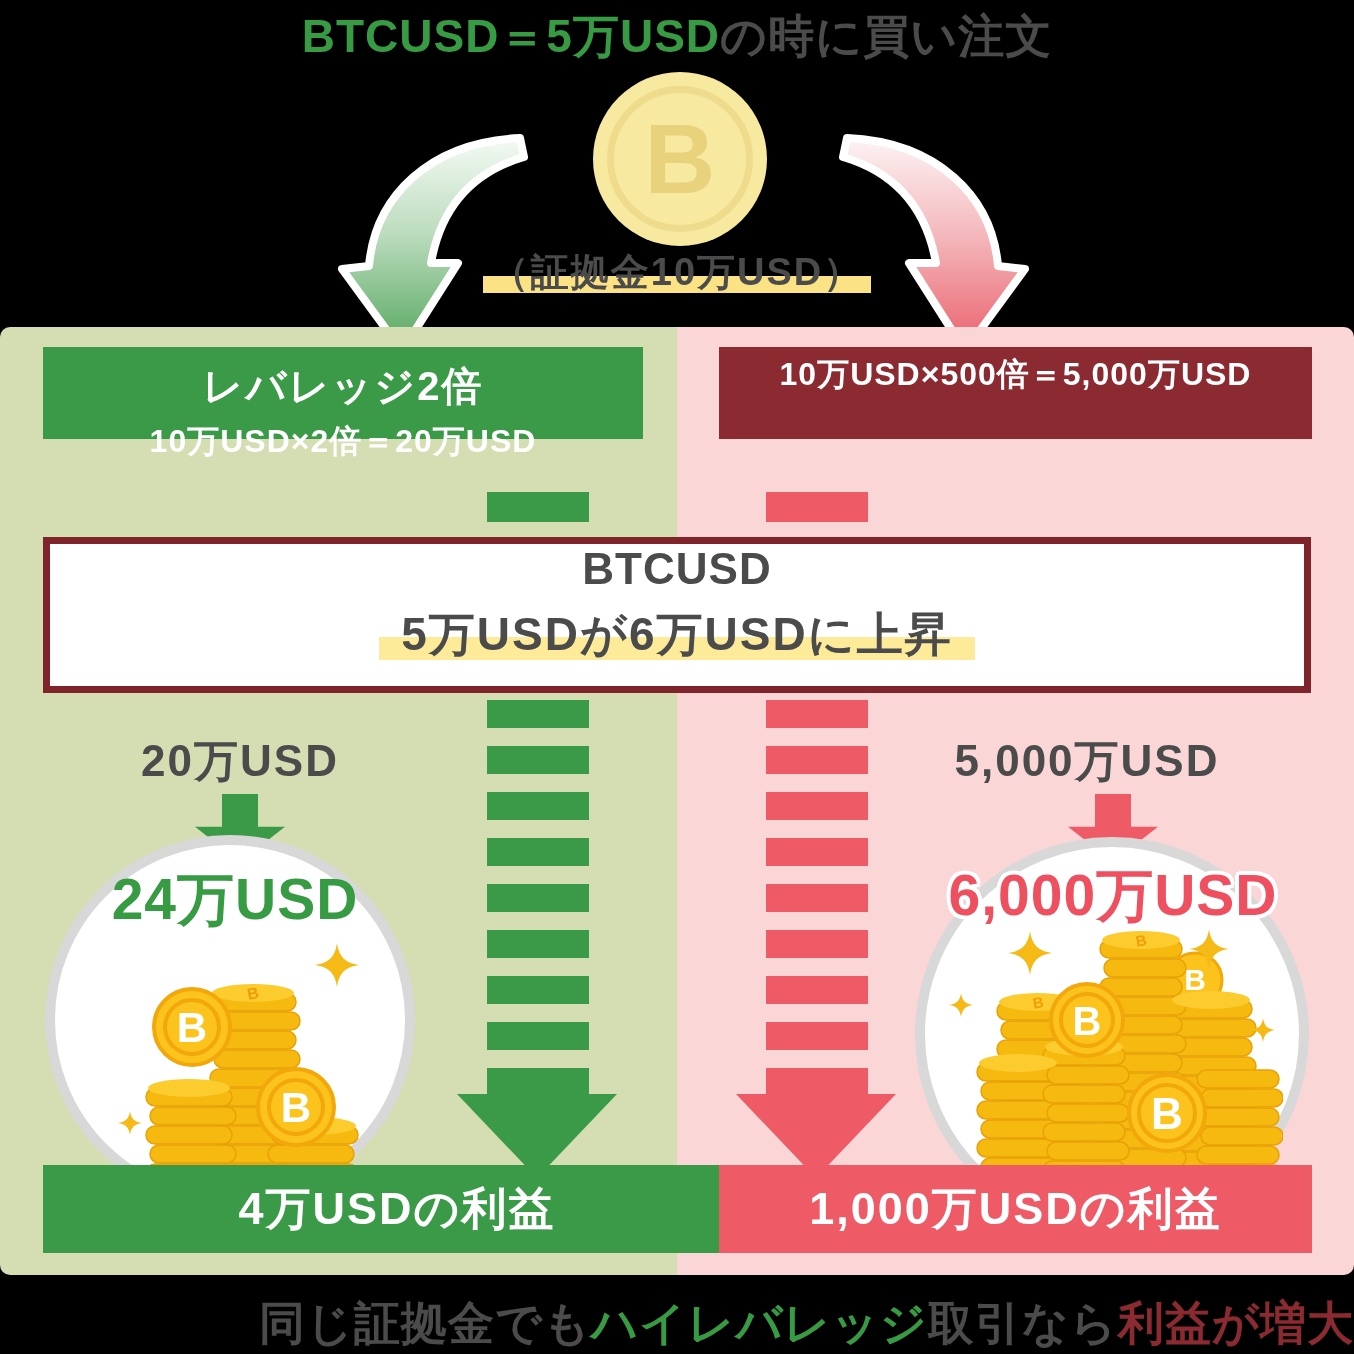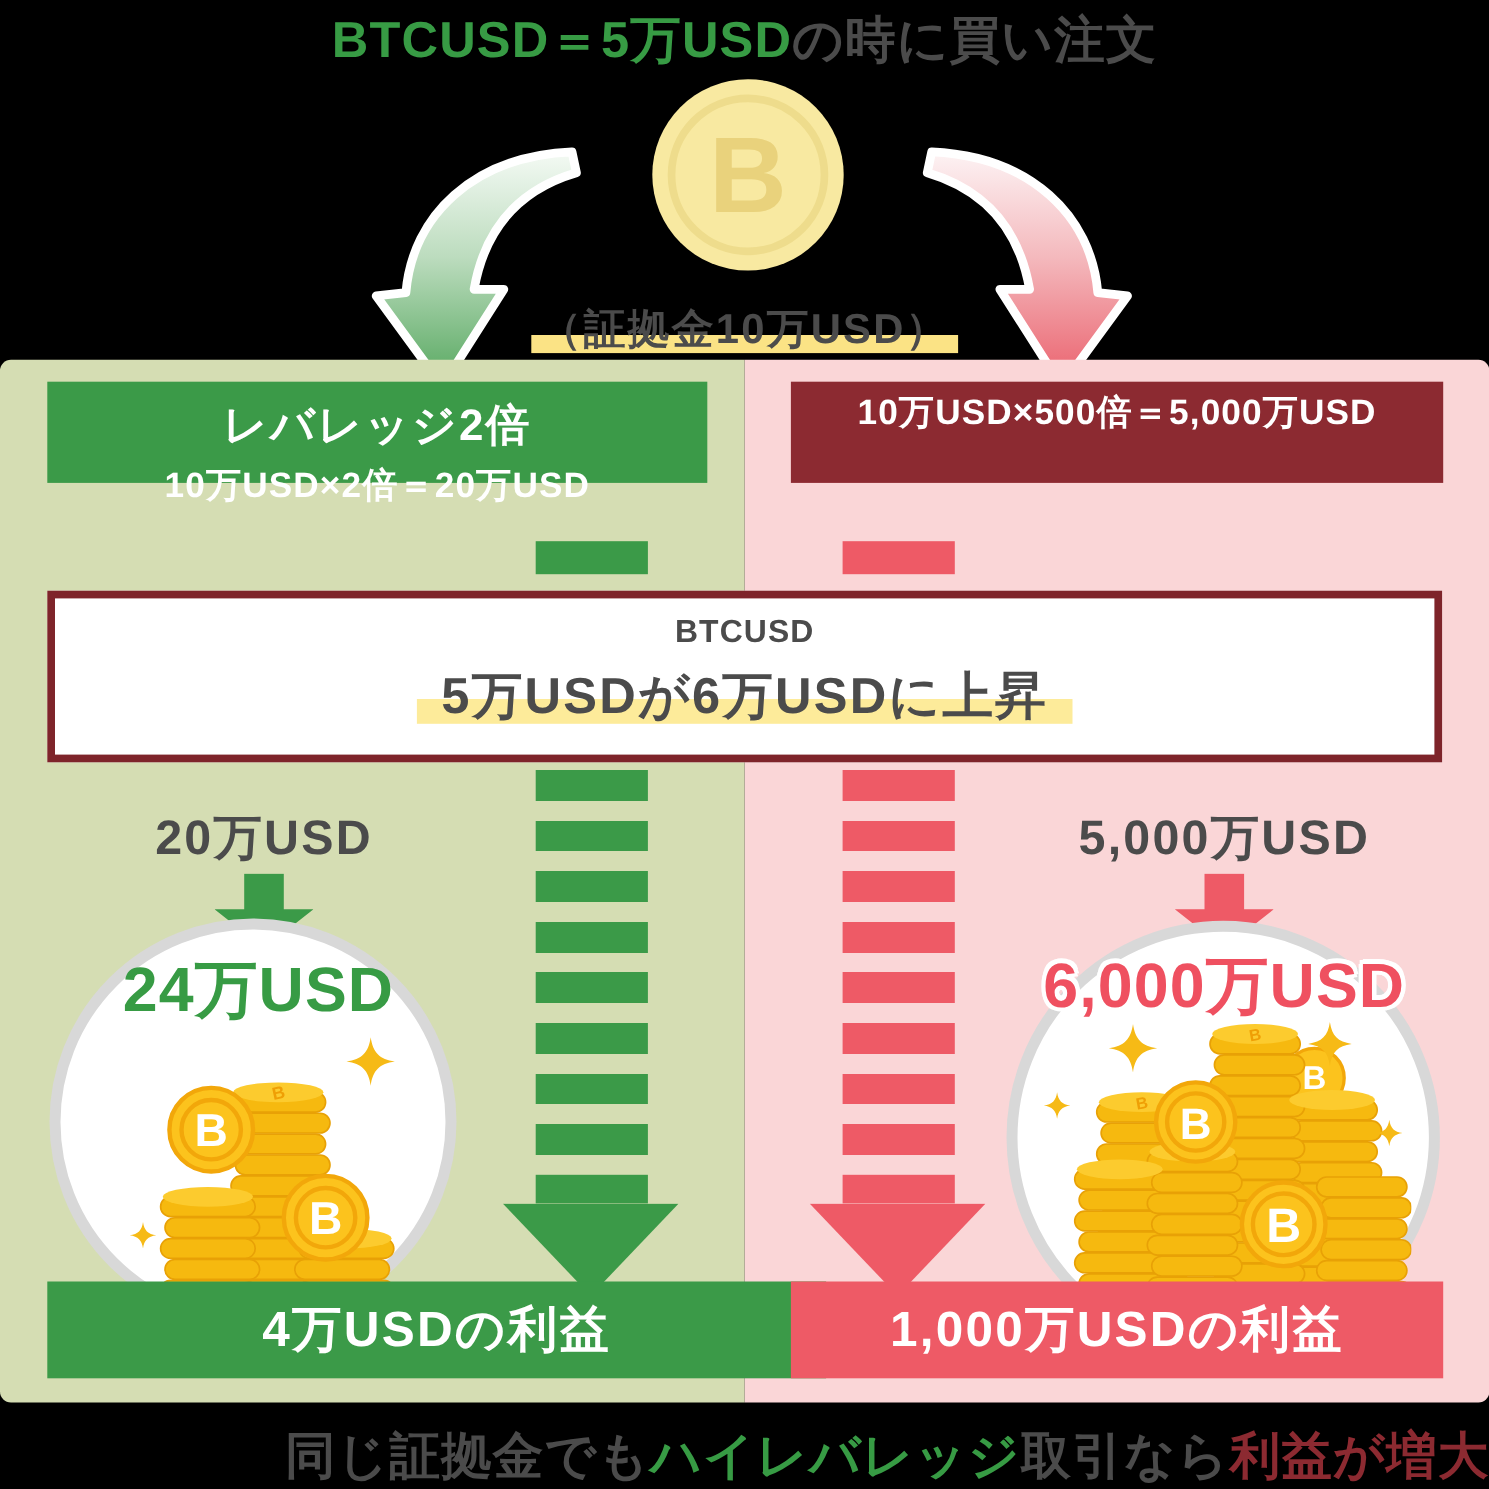--- a/index.html
+++ b/index.html
@@ -8,40 +8,40 @@
     font-family:"Liberation Sans","DejaVu Sans",sans-serif;
   }
   .abs{position:absolute;}
   
   .title{top:6px;left:0;width:100%;text-align:center;font-size:46px;font-weight:800;letter-spacing:1px;color:var(--gray);}
   .title .t-green{color:var(--text-green);}
   .btc-coin{left:593px;top:72px;width:174px;height:174px;border-radius:50%;background:var(--coin-pale);}
   .btc-ring{position:absolute;left:14px;top:14px;right:14px;bottom:14px;border:7px solid var(--coin-ring);border-radius:50%;}
   .btc-b{position:absolute;left:0;top:0;width:100%;height:100%;display:flex;align-items:center;justify-content:center;
          font-size:98px;font-weight:800;color:var(--coin-b);}
-  .margin-note{top:247px;left:0;width:100%;text-align:center;font-size:38px;font-weight:800;color:var(--gray);letter-spacing:2px;margin-top:27px;}
+  .margin-note{top:247px;left:0;width:100%;text-align:center;font-size:38px;font-weight:800;color:var(--gray);letter-spacing:2px;}
   .margin-note .hl{background:linear-gradient(transparent 60%,var(--hl-yellow) 60%);padding:0 8px;}
   .curve-arrow{width:220px;height:235px;}
   .ca-left{left:315px;top:130px;}
   .ca-right{left:832px;top:130px;transform:scaleX(-1);}
   
   .col{top:327px;height:948px;z-index:1;}
   .col-left{left:0;width:677px;background:var(--olive);border-radius:10px 0 0 10px;}
   .col-right{left:677px;width:677px;background:var(--pink);border-radius:0 10px 10px 0;}
   
   .lev-header{top:347px;height:92px;z-index:2;color:#fff;text-align:center;font-weight:800;}
   .lev-left{left:43px;width:600px;background:var(--green);}
   .lev-right{left:719px;width:593px;background:var(--maroon);}
   .lev-title{font-size:40px;margin-top:12px;letter-spacing:2px;}
   .lev-formula{font-size:32px;margin-top:6px;letter-spacing:1px;}
   
   .pre-dash{top:492px;height:30px;width:102px;z-index:2;}
   .mid-box{left:43px;top:537px;width:1268px;height:156px;background:#fff;border:7px solid var(--border-maroon);
            box-sizing:border-box;z-index:4;text-align:center;color:var(--gray);font-weight:800;}
-  .mid-line1{font-size:29px;margin-top:15px;letter-spacing:1px;}
+  .mid-line1{font-size:44px;letter-spacing:1px;}
   .mid-line2{font-size:46px;margin-top:10px;letter-spacing:2px;}
   .mid-line2 .hl2{background:linear-gradient(transparent 56%,var(--hl-pale) 56%);padding:0 22px;}
   
   .stem{top:700px;height:350px;width:102px;z-index:3;}
   .stem-green{left:487px;background:repeating-linear-gradient(to bottom,var(--green) 0 28px,transparent 28px 46px);}
   .stem-red{left:766px;background:repeating-linear-gradient(to bottom,var(--red) 0 28px,transparent 28px 46px);}
   .stem-block{top:1068px;height:26px;width:102px;z-index:3;}
   .head{top:1094px;height:84px;width:160px;z-index:3;clip-path:polygon(0 0,100% 0,50% 100%);}
   
   .before-label{top:732px;font-size:44px;font-weight:800;color:var(--gray);text-align:center;z-index:2;letter-spacing:2px;}
@@ -128,21 +128,21 @@
   </div>
 
   <div class="abs stem stem-green"></div>
   <div class="abs stem stem-red"></div>
   <div class="abs stem-block" style="left:487px;background:var(--green);"></div>
   <div class="abs stem-block" style="left:766px;background:var(--red);"></div>
   <div class="abs head" style="left:457px;background:var(--green);"></div>
   <div class="abs head" style="left:736px;background:var(--red);"></div>
 
   <div class="abs before-label" style="left:40px;width:400px;">20万USD</div>
-  <div class="abs before-label" style="left:913px;width:400px;">5,000万USD</div>
+  <div class="abs before-label" style="left:887px;width:400px;">5,000万USD</div>
   <div class="abs small-arrow" style="left:195px;background:var(--green);"></div>
   <div class="abs small-arrow" style="left:1068px;background:var(--red);"></div>
 
   <div class="abs result-circle circle-left"></div>
   <div class="abs result-circle circle-right"></div>
 
   <svg class="abs coins coins-left" viewBox="0 0 280 290">
     <g style="fill:var(--gold)" stroke="#e8a106" stroke-width="1.5">
       <rect x="110" y="58" width="86" height="18" rx="9"></rect>
         <rect x="114" y="77" width="86" height="18" rx="9"></rect>

